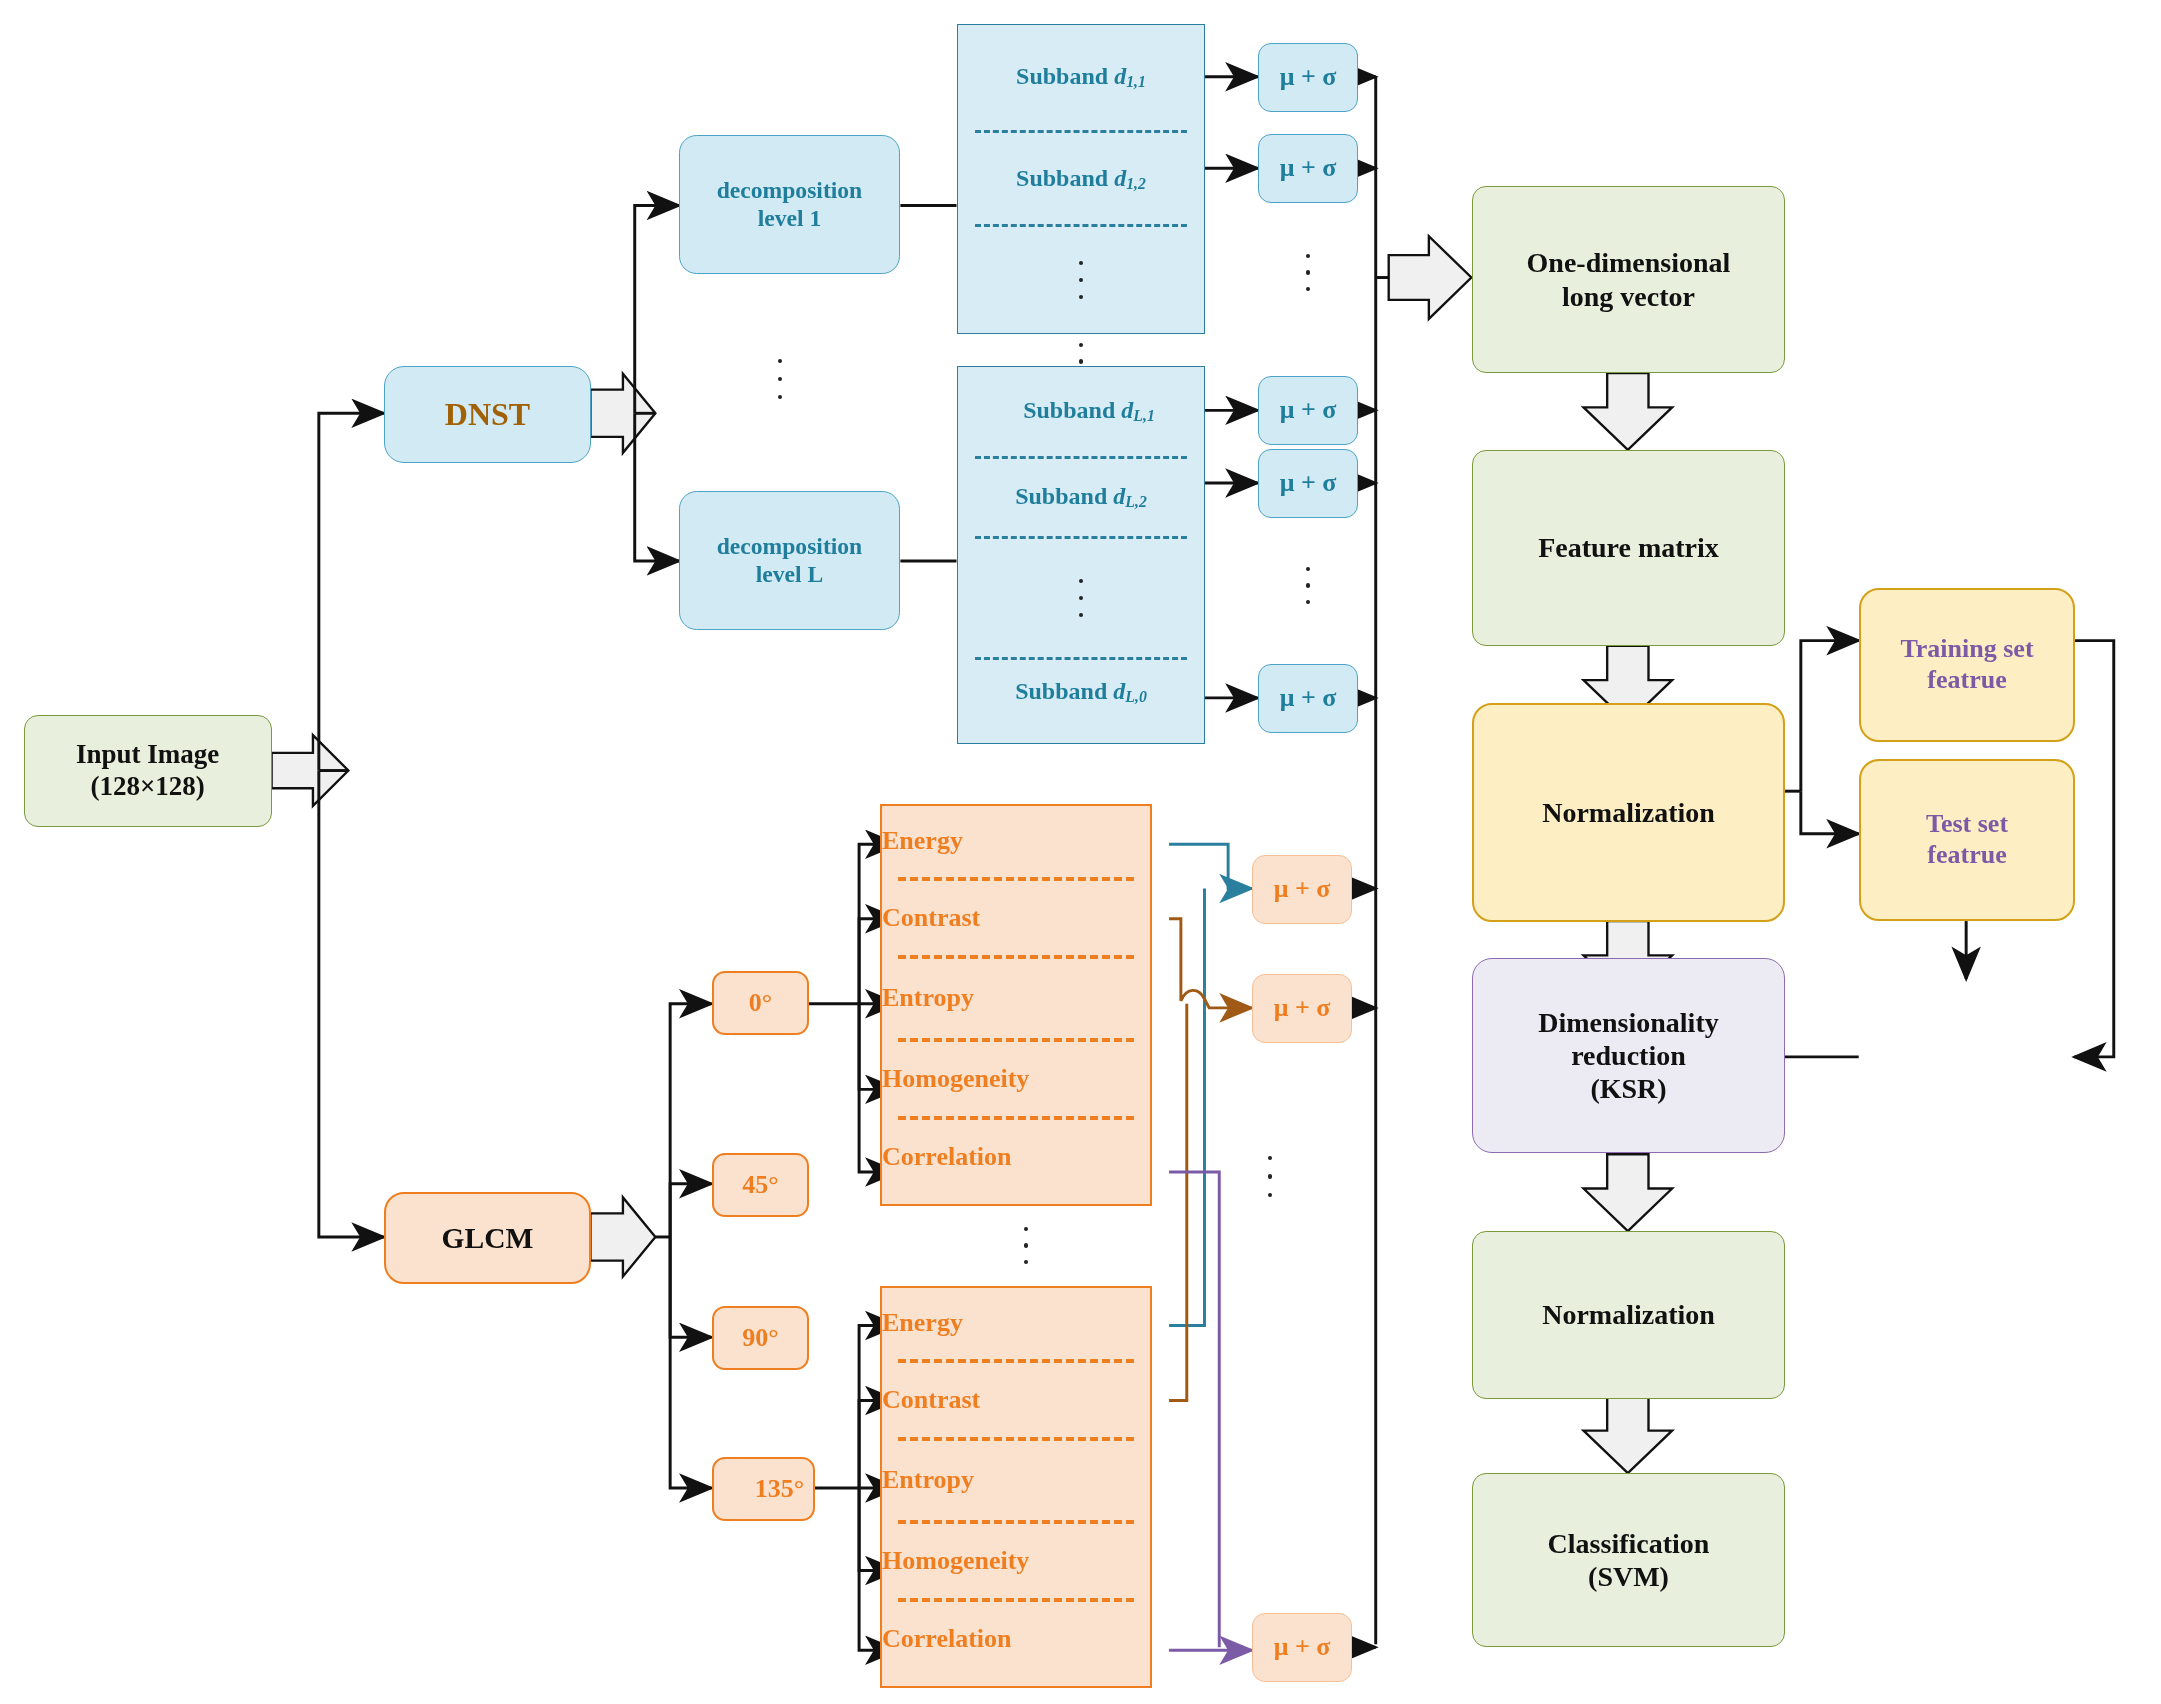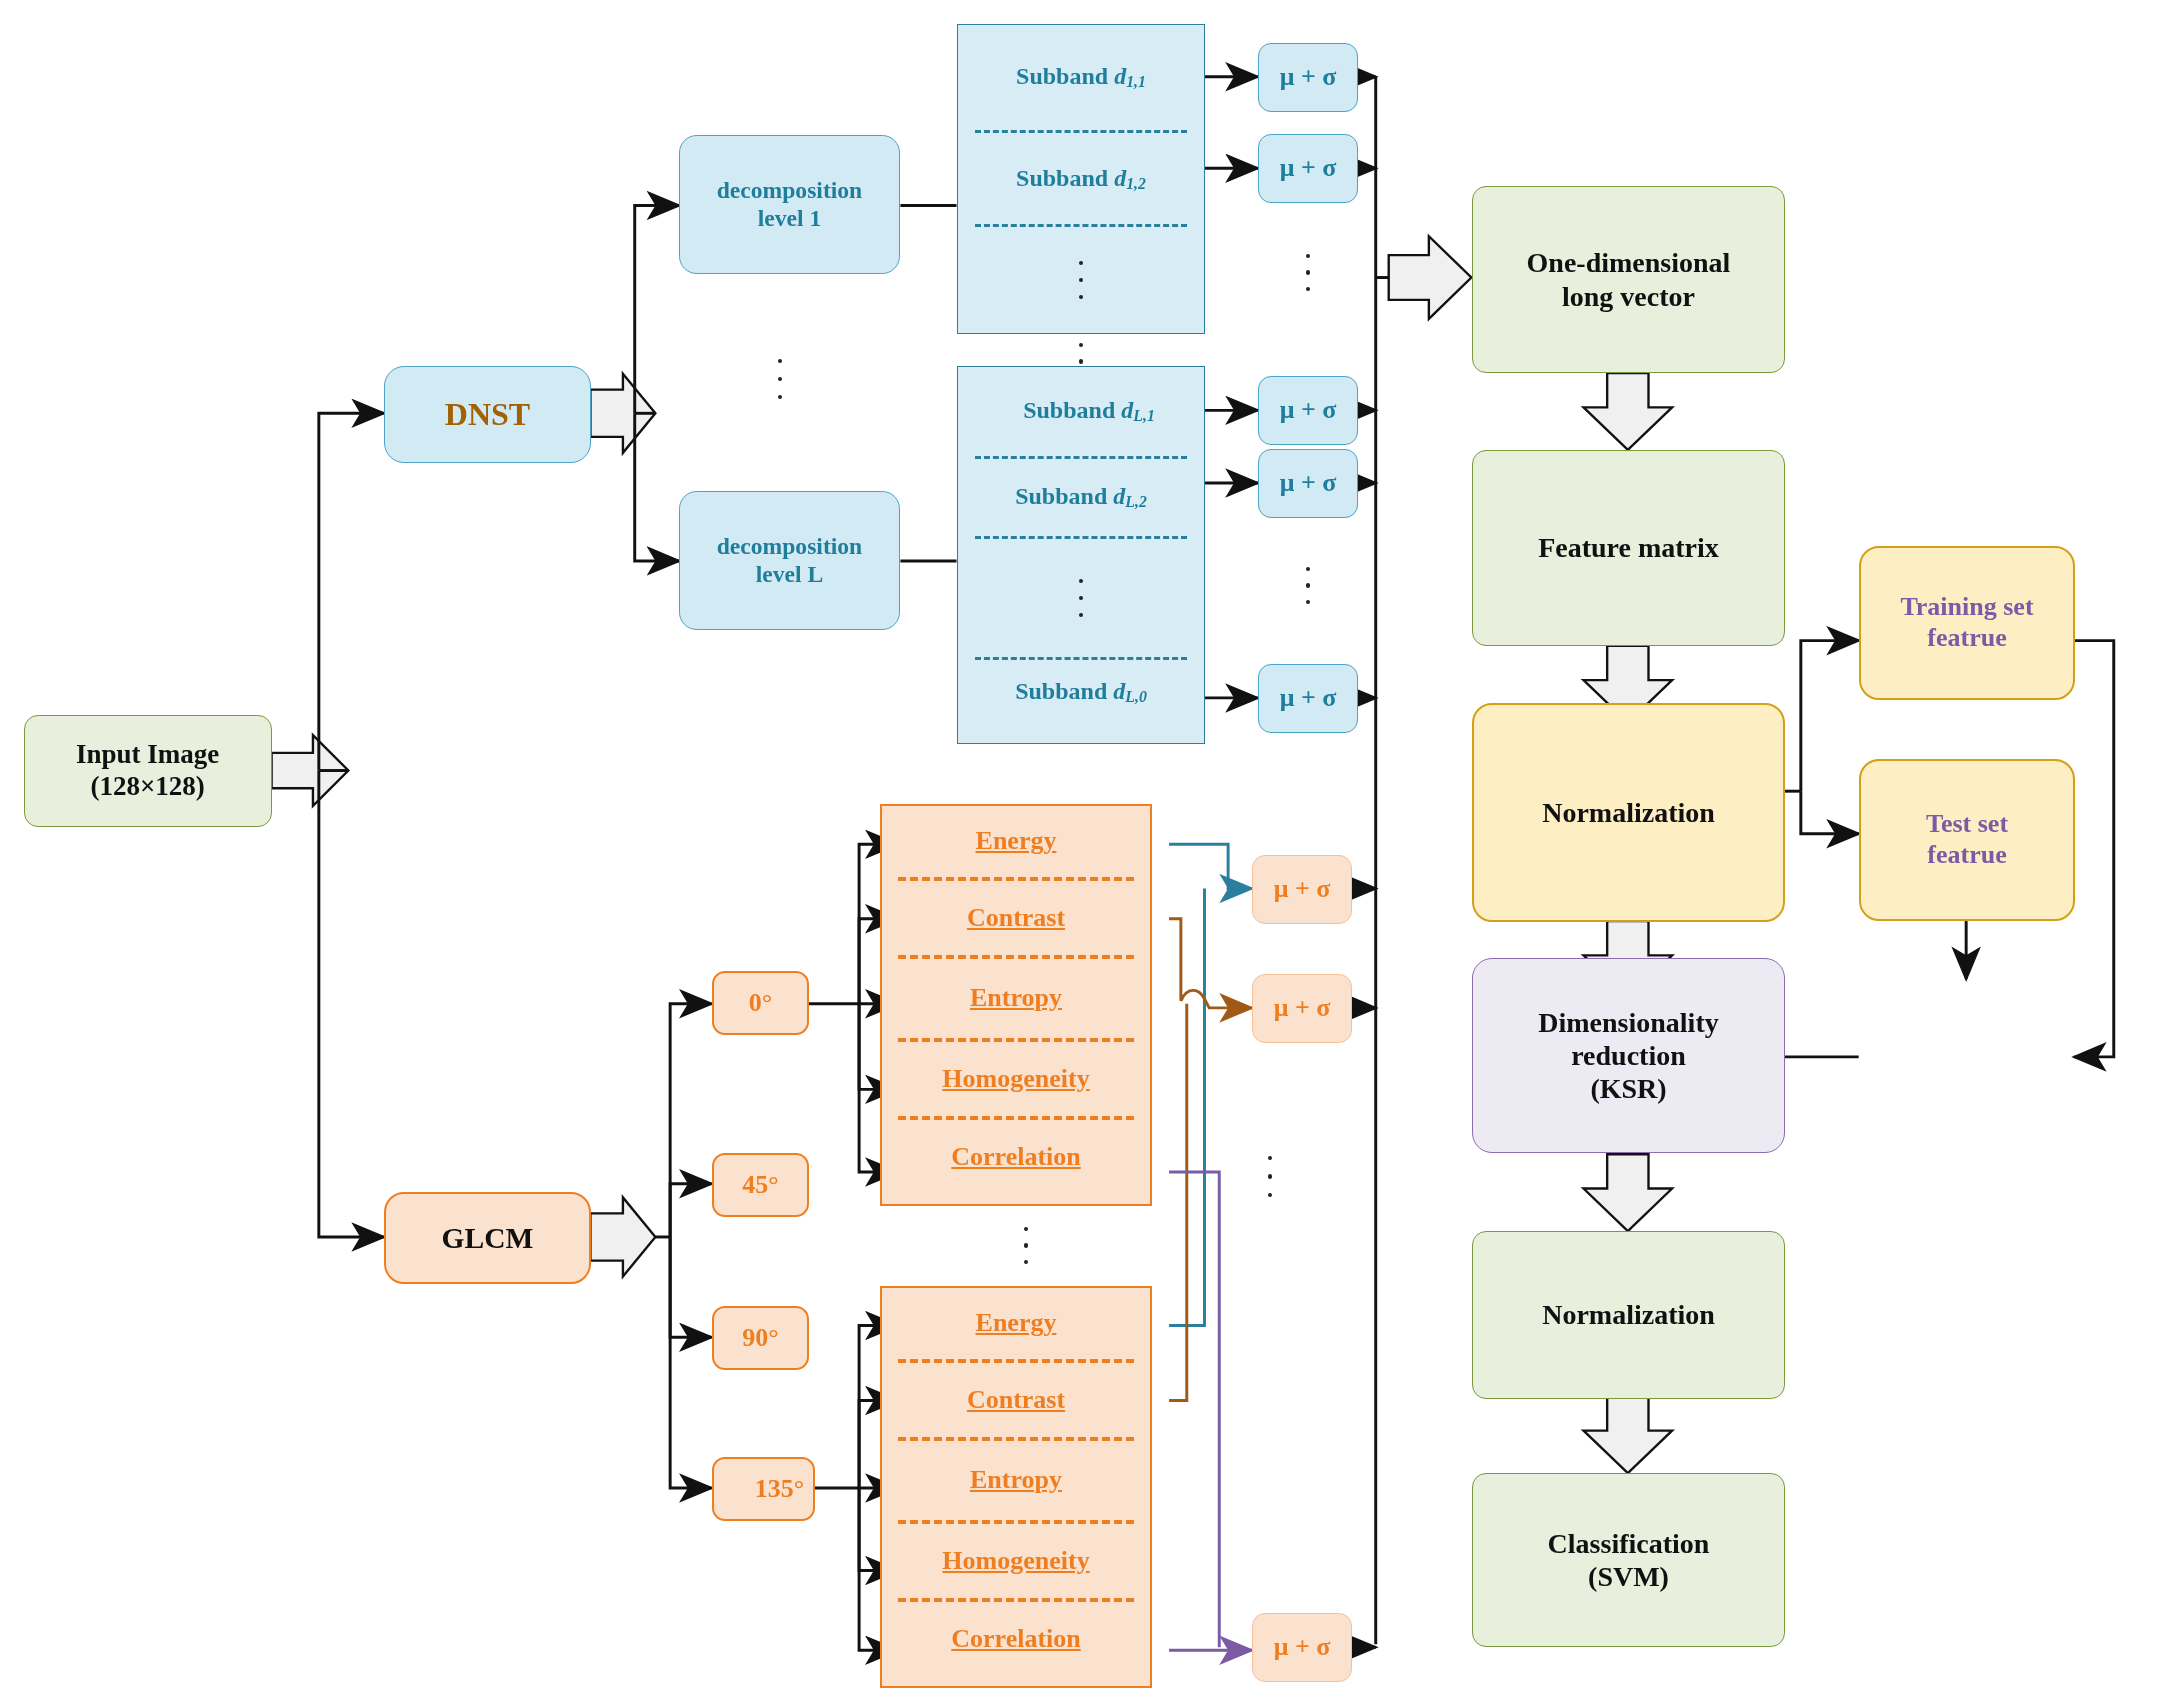--- a/index.html
+++ b/index.html
@@ -22,21 +22,21 @@
   .orange-r{background:#fbe2cf;border:2.4px solid #ef7e21;border-radius:13px;color:#ef7e21;}
   .orange-sq{background:#fbe2cf;border:2.4px solid #ef7e21;border-radius:0;color:#ef7e21;}
   .mu-orange{background:#fbe2cf;border:1.8px solid #f7bf96;border-radius:13px;color:#ef7e21;}
 
   .subband-list{flex-direction:column;justify-content:flex-start;padding:0;}
   .sb-row{width:100%;display:flex;align-items:center;justify-content:center;color:#1f7e9c;}
   .sb-sep{width:86%;margin:0 auto;border-top:3.5px dashed #2b7f9e;}
   .sb-dots{width:100%;display:flex;align-items:center;justify-content:center;}
 
   .feat-list{flex-direction:column;justify-content:flex-start;padding:0;}
-  .ft-row{width:100%;display:flex;align-items:center;justify-content:center;color:#ef7e21;text-decoration:underline;}
+  .ft-row{width:100%;display:flex;align-items:center;color:#ef7e21;}
   .ft-sep{width:88%;margin:0 auto;border-top:4.1px dashed #ef7e21;}
 
   .vdots{position:absolute;display:flex;flex-direction:column;align-items:center;justify-content:space-between;}
   .vdots i{display:block;width:4.1px;height:4.1px;background:#222;border-radius:50%;}
   .sb-dots i{display:block;width:4.1px;height:4.1px;background:#222;border-radius:50%;margin:6.5px 0;}
   .sb-dotwrap{display:flex;flex-direction:column;align-items:center;}
   .italic{font-style:italic;}
   sub{font-size:0.66em;font-style:italic;vertical-align:-0.22em;}
 </style>
 </head>
@@ -375,21 +375,21 @@
     <span>Normalization</span>
   </div>
 
   <div class="node green" style="left:1472px;top:1473px;width:313px;height:174px;font-size:28px;">
     <div>
       <div>Classification</div>
       <div>(SVM)</div>
     </div>
   </div>
 
-  <div class="node yellow-p" style="left:1859px;top:546px;width:216px;height:154px;font-size:26px;">
+  <div class="node yellow-p" style="left:1859px;top:588px;width:216px;height:154px;font-size:26px;">
     <div>
       <div>Training set</div>
       <div>featrue</div>
     </div>
   </div>
 
   <div class="node yellow-p" style="left:1859px;top:759px;width:216px;height:162px;font-size:26px;">
     <div>
       <div>Test set</div>
       <div>featrue</div>

